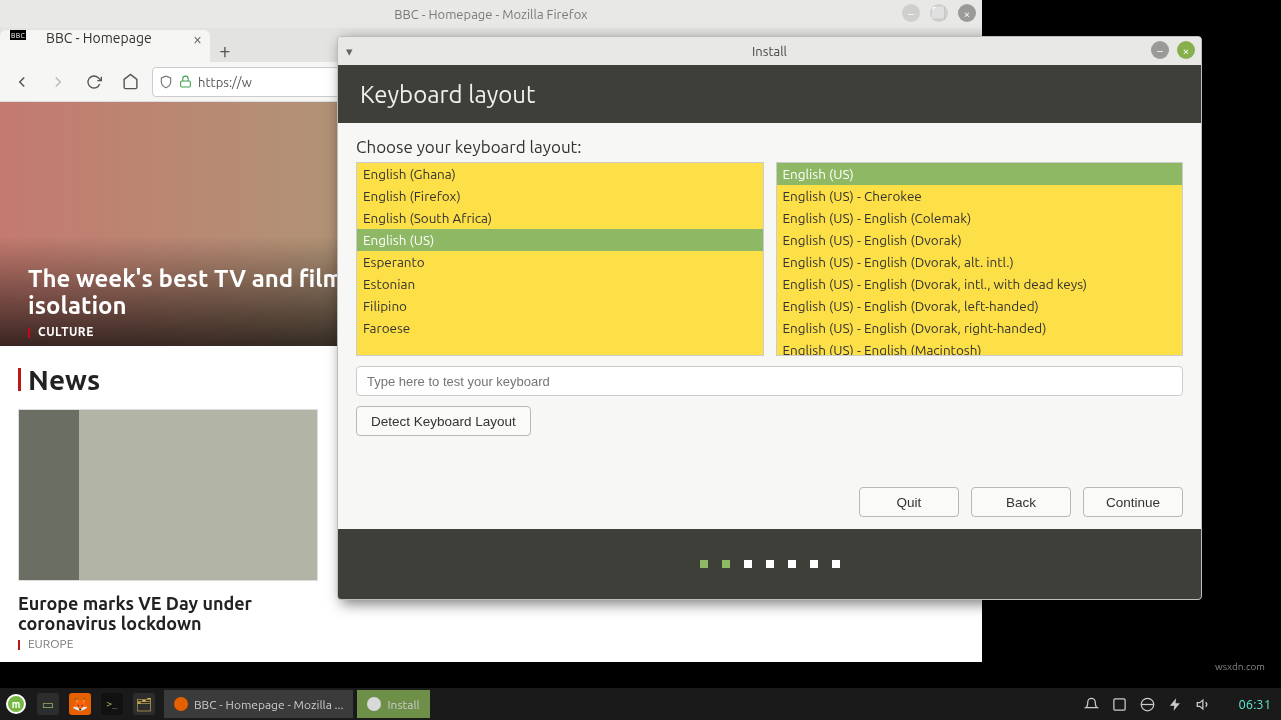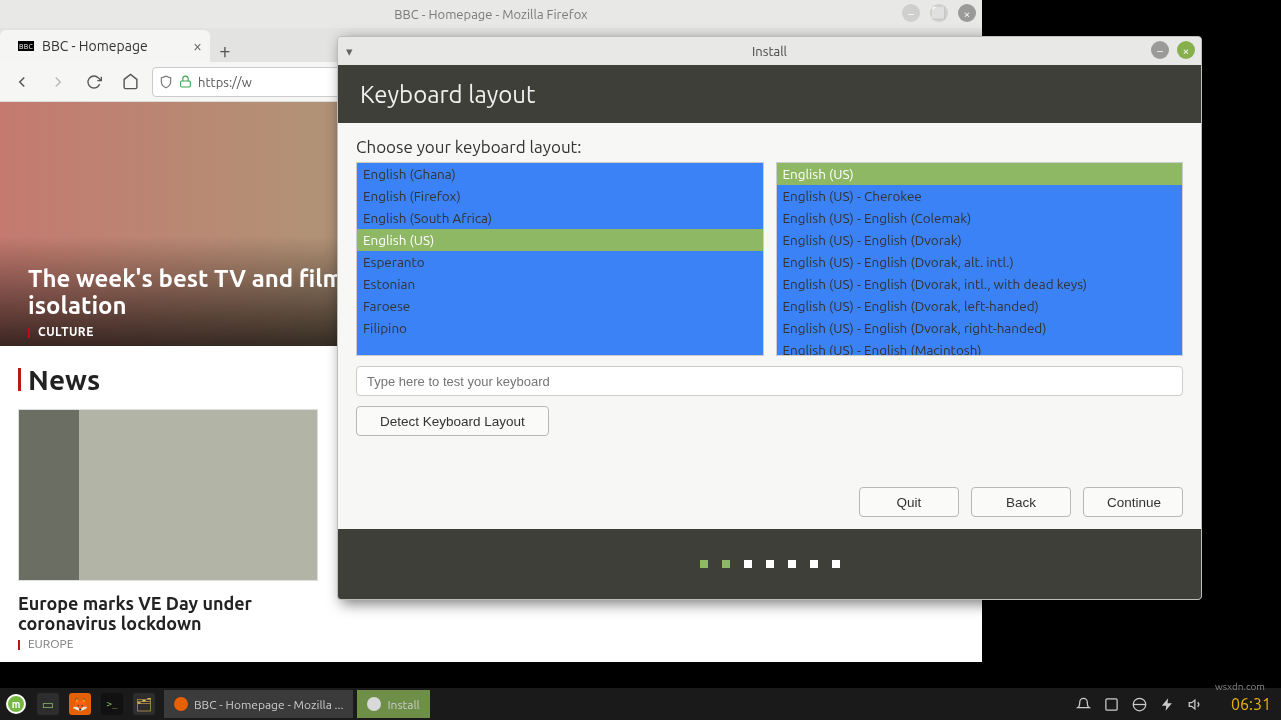--- a/index.html
+++ b/index.html
@@ -5,21 +5,21 @@
 html,body{margin:0;padding:0;width:1281px;height:720px;background:#000;font-family:"Ubuntu","Noto Sans",sans-serif;overflow:hidden;font-size:14px;color:#333}
 *{box-sizing:border-box}
 
 
 .ff-window{position:absolute;left:0;top:0;width:982px;height:662px;background:#fff;box-shadow:2px 2px 6px rgba(0,0,0,.3)}
 .ff-titlebar{height:28px;background:#e8e8e6;display:flex;align-items:center;justify-content:center;position:relative;color:#7a7a78;font-size:13px}
 .ff-titlebar .ctl{position:absolute;right:6px;top:4px;display:flex;gap:10px}
 .ff-titlebar .ctl span{width:18px;height:18px;border-radius:50%;background:#cfcfcd;color:#fff;display:flex;align-items:center;justify-content:center;font-size:12px}
 .ff-titlebar .ctl .close{background:#9a9a98}
 .ff-tabs{height:34px;background:#e3e3e1;display:flex;align-items:flex-end}
-.ff-tab{height:32px;background:#f5f5f4;display:flex;align-items:center;padding:0 18px;gap:8px;border-top-left-radius:6px;border-top-right-radius:6px;min-width:210px;position:relative}
+.ff-tab{height:32px;background:#f5f5f4;display:flex;align-items:flex-start;padding:0 10px;gap:20px;border-top-left-radius:6px;border-top-right-radius:6px;min-width:210px;position:relative}
 .ff-tab .fav{width:16px;height:10px;background:#000;color:#fff;font-size:7px;line-height:10px;text-align:center;letter-spacing:.3px}
 .ff-tab .close{position:absolute;right:8px;color:#666;font-size:16px;cursor:pointer}
 .ff-newtab{width:30px;display:flex;align-items:center;justify-content:center;color:#555;font-size:20px;cursor:pointer}
 .ff-toolbar{height:40px;background:#f6f6f5;border-bottom:1px solid #ddd;display:flex;align-items:center;padding:0 8px;gap:8px}
 .ff-btn{width:28px;height:28px;border-radius:4px;display:flex;align-items:center;justify-content:center;color:#555;cursor:pointer}
 .ff-btn.disabled{color:#bbb;cursor:default}
 .ff-url{flex:1;height:30px;border:1px solid #ccc;border-radius:4px;display:flex;align-items:center;padding:0 6px;gap:6px;color:#555;font-size:13px;background:#fff}
 .ff-url .lock{color:#3fa34d}
 
 .ff-page{height:560px;overflow:hidden;background:#fff;position:relative}
@@ -43,27 +43,27 @@
 .install-titlebar{height:28px;background:#e8e8e6;display:flex;align-items:center;justify-content:center;color:#444;font-size:13px;position:relative}
 .install-titlebar .l{position:absolute;left:8px;color:#666}
 .install-titlebar .ctl{position:absolute;right:6px;top:4px;display:flex;gap:8px}
 .install-titlebar .ctl span{width:18px;height:18px;border-radius:50%;display:flex;align-items:center;justify-content:center;font-size:12px;color:#fff;cursor:pointer}
 .install-titlebar .min{background:#9a9a98}
 .install-titlebar .clo{background:#87b04c}
 .install-header{height:58px;background:#3f3f3a;color:#f0f0ef;display:flex;align-items:center;padding-left:22px;font-size:24px;font-weight:400}
 .install-body{padding:14px 18px 0 18px}
 .install-body .prompt{font-size:17px;color:#333;margin-bottom:6px}
 .lists{display:flex;gap:12px}
-.listbox{flex:1;height:194px;border:1px solid #ccc;background:#3b82f6;overflow-y:auto;font-size:13.5px}
+.listbox{flex:1;height:194px;border:1px solid #ccc;background:#fde047;overflow-y:auto;font-size:13.5px}
 .listbox .row{padding:3px 6px;cursor:pointer;white-space:nowrap}
 .listbox .row.sel{background:#8fb865;color:#fff}
 .test-input{margin-top:10px}
 .test-input input{width:100%;height:30px;border:1px solid #ccc;border-radius:4px;padding:0 10px;font-size:13px}
 .detect-row{margin-top:10px}
-.gtk-btn{height:30px;padding:0 23px;border:1px solid #b8b8b6;background:#fafaf9;border-radius:4px;font-size:13.5px;color:#333;cursor:pointer}
+.gtk-btn{height:30px;padding:0 14px;border:1px solid #b8b8b6;background:#fafaf9;border-radius:4px;font-size:13.5px;color:#333;cursor:pointer}
 .install-buttons{position:absolute;right:18px;bottom:82px;display:flex;gap:12px}
 .install-buttons .gtk-btn{width:100px}
 .install-footer{position:absolute;bottom:0;left:0;right:0;height:70px;background:#3f3f3a;display:flex;align-items:center;justify-content:center;gap:14px}
 .dot{width:8px;height:8px;background:#fff}
 .dot.done{background:#8fb865}
 
 
 .taskbar{position:absolute;left:0;right:0;bottom:0;height:32px;background:#1a1a1a;display:flex;align-items:center;color:#ccc;font-size:12px}
 .taskbar .launch{width:32px;height:32px;display:flex;align-items:center;justify-content:center;cursor:pointer}
 .mint-logo{width:20px;height:20px;border-radius:50%;background:#76b843;border:2px solid #fff;position:relative}
@@ -73,21 +73,21 @@
 .tb-ff{background:#e66000;color:#fff}
 .tb-term{background:#111;color:#8fb865;font-family:monospace;font-size:9px}
 .tb-fm{background:#2d2d2d;color:#e8c35a}
 .task-btn{height:26px;display:flex;align-items:center;padding:14px 10px;gap:6px;background:#3b3b3b;margin-left:4px;max-width:200px;cursor:pointer}
 .task-btn.active{background:#6d8f47}
 .task-btn .dot2{width:14px;height:14px;border-radius:50%}
 .task-btn .ff{background:#e66000}
 .task-btn .cd{background:#d9d9d9}
 .tray{margin-left:auto;display:flex;align-items:center;gap:10px;padding-right:10px}
 .tray-icon{width:18px;height:18px;display:flex;align-items:center;justify-content:center;color:#ccc;cursor:pointer}
-.clock{font-size:16px;color:#eab308;margin-left:16px}
+.clock{font-size:13px;color:#5eead4;margin-left:16px}
 
 svg{display:block}
 </style>
 </head>
 <body>
 
 <div class="ff-window">
   <div class="ff-titlebar">
     <span>BBC - Homepage - Mozilla Firefox</span>
     <div class="ctl">
@@ -185,22 +185,22 @@
   <div class="install-body">
     <div class="prompt">Choose your keyboard layout:</div>
     <div class="lists">
       <div class="listbox" id="left-list">
           <div class="row">English (Ghana)</div>
           <div class="row">English (Firefox)</div>
           <div class="row">English (South Africa)</div>
           <div class="row sel">English (US)</div>
           <div class="row">Esperanto</div>
           <div class="row">Estonian</div>
+          <div class="row">Filipino</div>
           <div class="row">Faroese</div>
-          <div class="row">Filipino</div>
         </div>
       <div class="listbox" id="right-list">
           <div class="row sel">English (US)</div>
           <div class="row">English (US) - Cherokee</div>
           <div class="row">English (US) - English (Colemak)</div>
           <div class="row">English (US) - English (Dvorak)</div>
           <div class="row">English (US) - English (Dvorak, alt. intl.)</div>
           <div class="row">English (US) - English (Dvorak, intl., with dead keys)</div>
           <div class="row">English (US) - English (Dvorak, left-handed)</div>
           <div class="row">English (US) - English (Dvorak, right-handed)</div>
@@ -281,13 +281,13 @@
     <span class="tray-icon">
       <svg width="15" height="15" viewBox="0 0 24 24" fill="none" stroke="currentColor" stroke-width="2">
           <polygon points="11 5 6 9 2 9 2 15 6 15 11 19 11 5"></polygon>
           <path d="M15.54 8.46a5 5 0 0 1 0 7.07"></path>
         </svg>
     </span>
     <span class="clock">06:31</span>
   </div>
 </div>
 
-<div style="position:absolute;right:16px;bottom:28px;color:#888;font-size:10px">wsxdn.com</div>
+<div style="position:absolute;right:16px;bottom:48px;color:#888;font-size:10px">wsxdn.com</div>
 
 </body></html>

